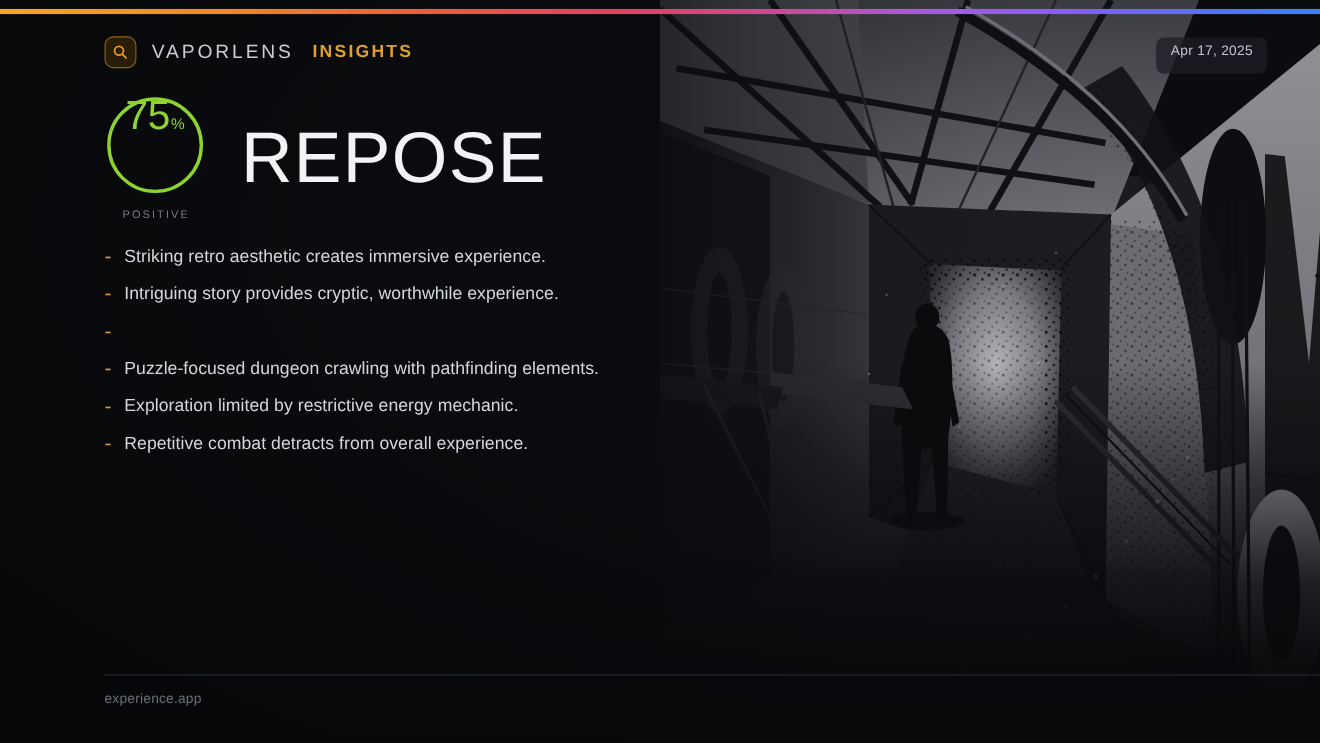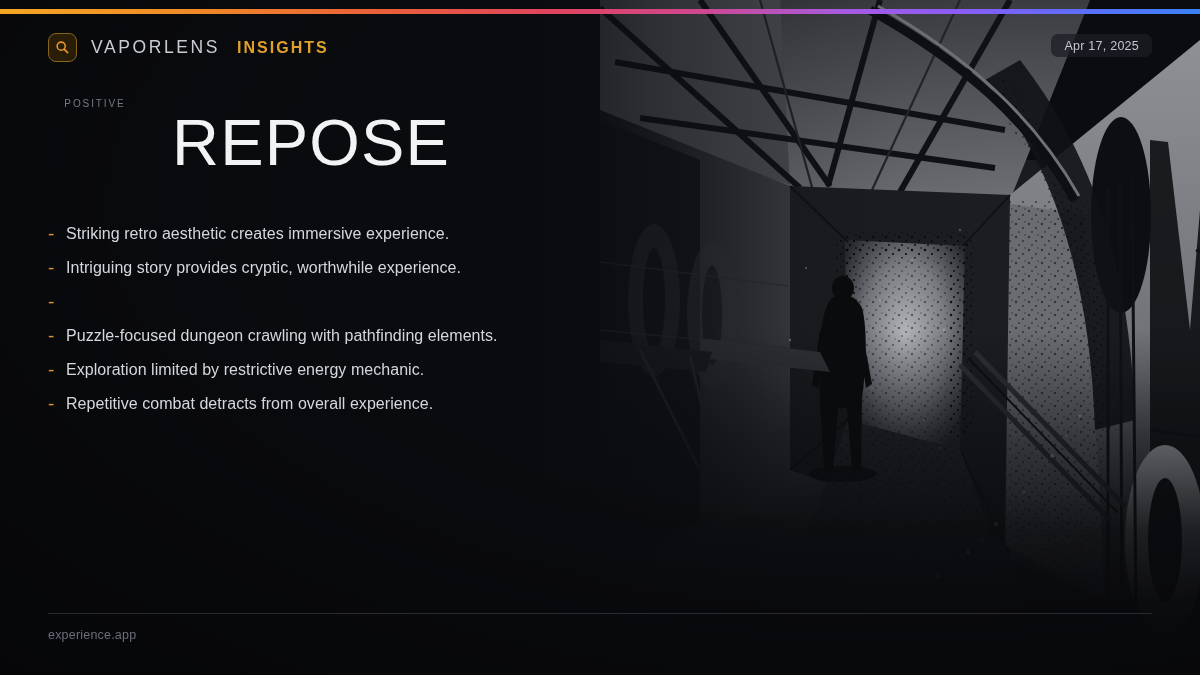--- a/index.html
+++ b/index.html
@@ -72,20 +72,21 @@
     width: 1200px;
     height: 5px;
     z-index: 10;
   }
 
   
   #content {
     position: absolute;
     inset: 0;
     z-index: 5;
+    margin-left: 47px;
   }
 
   
   #brand-row {
     position: absolute;
     left: 48px;
     top: 33px;
     display: flex;
     align-items: center;
     gap: 14px;
@@ -115,21 +116,21 @@
     letter-spacing: 2.0px;
     font-weight: 700;
     white-space: nowrap;
     margin-left: 3px;
   }
 
   #date-badge {
     position: absolute;
     right: 48px;
     top: 34px;
-    padding: 5px 13px 4px 13px;
+    padding: 5px 13px 14px 13px;
     border-radius: 7px;
     background: rgba(28,30,36,0.74);
     color: #c3c6cf;
     font-size: 12.5px;
     letter-spacing: 0.25px;
     white-space: nowrap;
   }
 
   
   #score-block {
@@ -488,20 +489,29 @@
           <line x1="9.8" y1="9.8" x2="13.4" y2="13.4" stroke="#e8962a" stroke-width="1.8" stroke-linecap="round"></line>
         </svg>
       </span>
       <span id="brand-name">VAPORLENS</span>
       <span id="brand-sub">INSIGHTS</span>
     </div>
 
     <div id="date-badge">Apr 17, 2025</div>
 
     <div id="score-block">
+      <div id="score-ring">
+        <svg width="92" height="92" viewBox="0 0 92 92" aria-hidden="true">
+          <circle cx="46" cy="46" r="42" fill="none" stroke="#8ed430" stroke-width="3.1"></circle>
+        </svg>
+        <div id="score-value-wrap">
+          <span id="score-value">75</span>
+          <span id="score-pct">%</span>
+        </div>
+      </div>
       <div id="score-label">POSITIVE</div>
     </div>
 
     <div id="game-title">REPOSE</div>
 
     <div id="insight-list">
       <div class="insight-row">
         <span class="insight-dash">-</span>
         <span class="insight-text">Striking retro aesthetic creates immersive experience.</span>
       </div>

